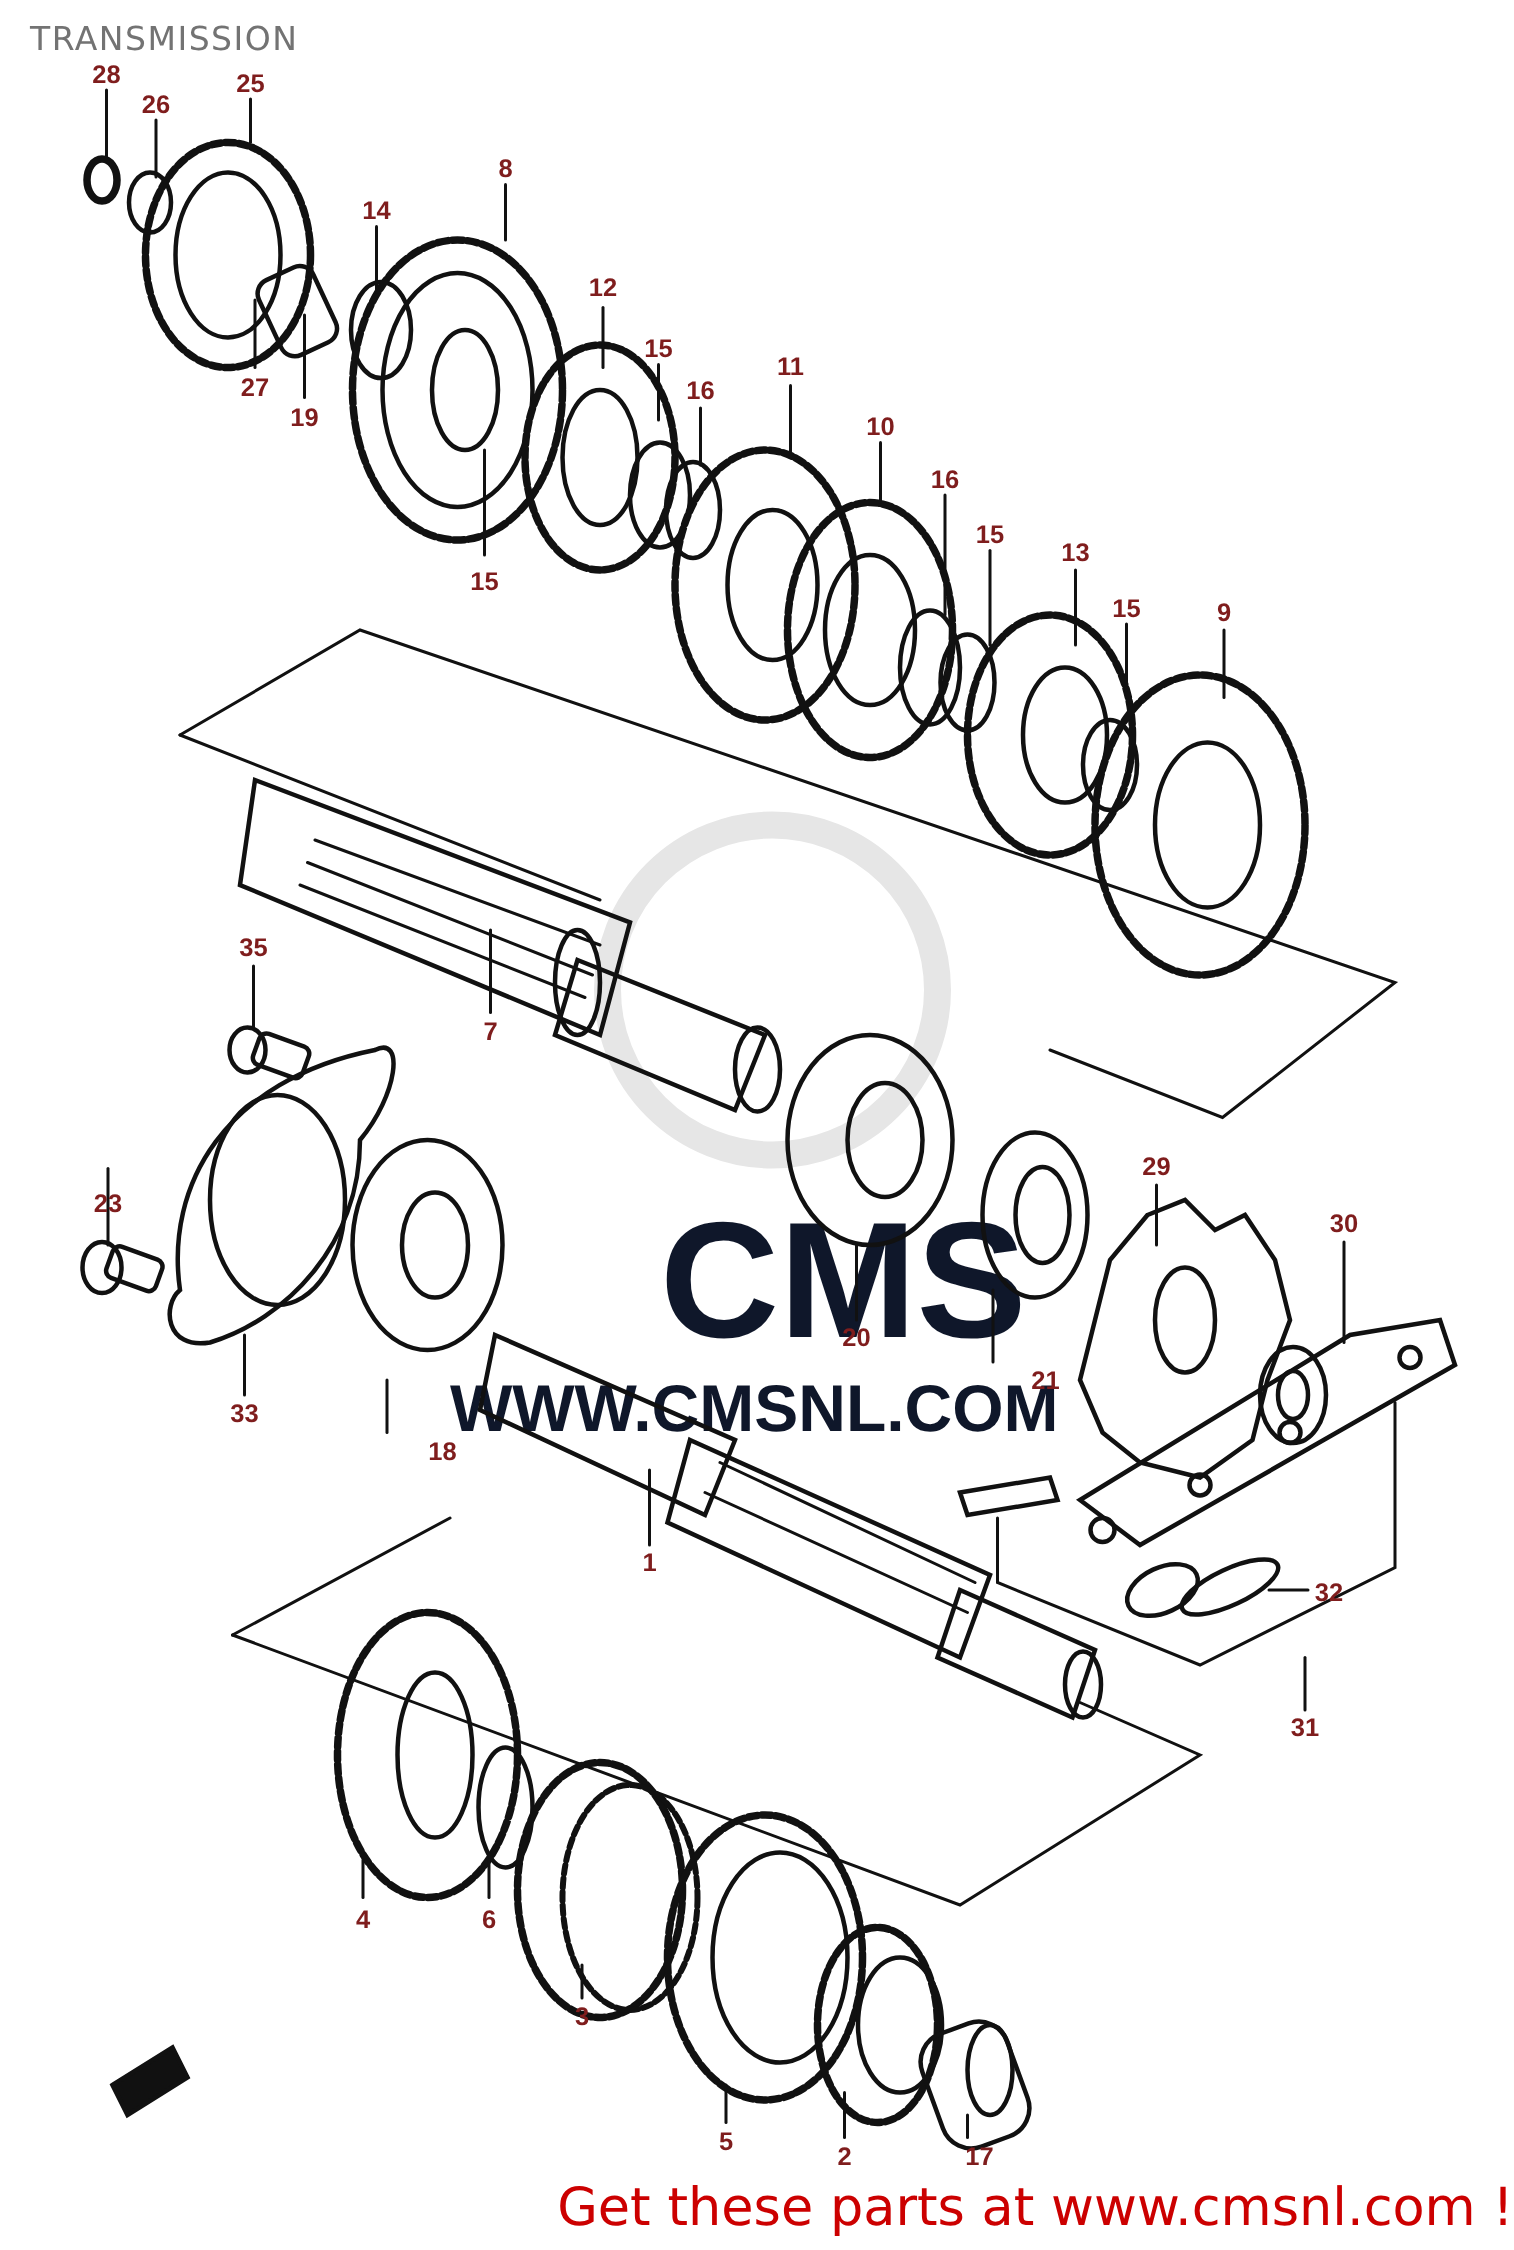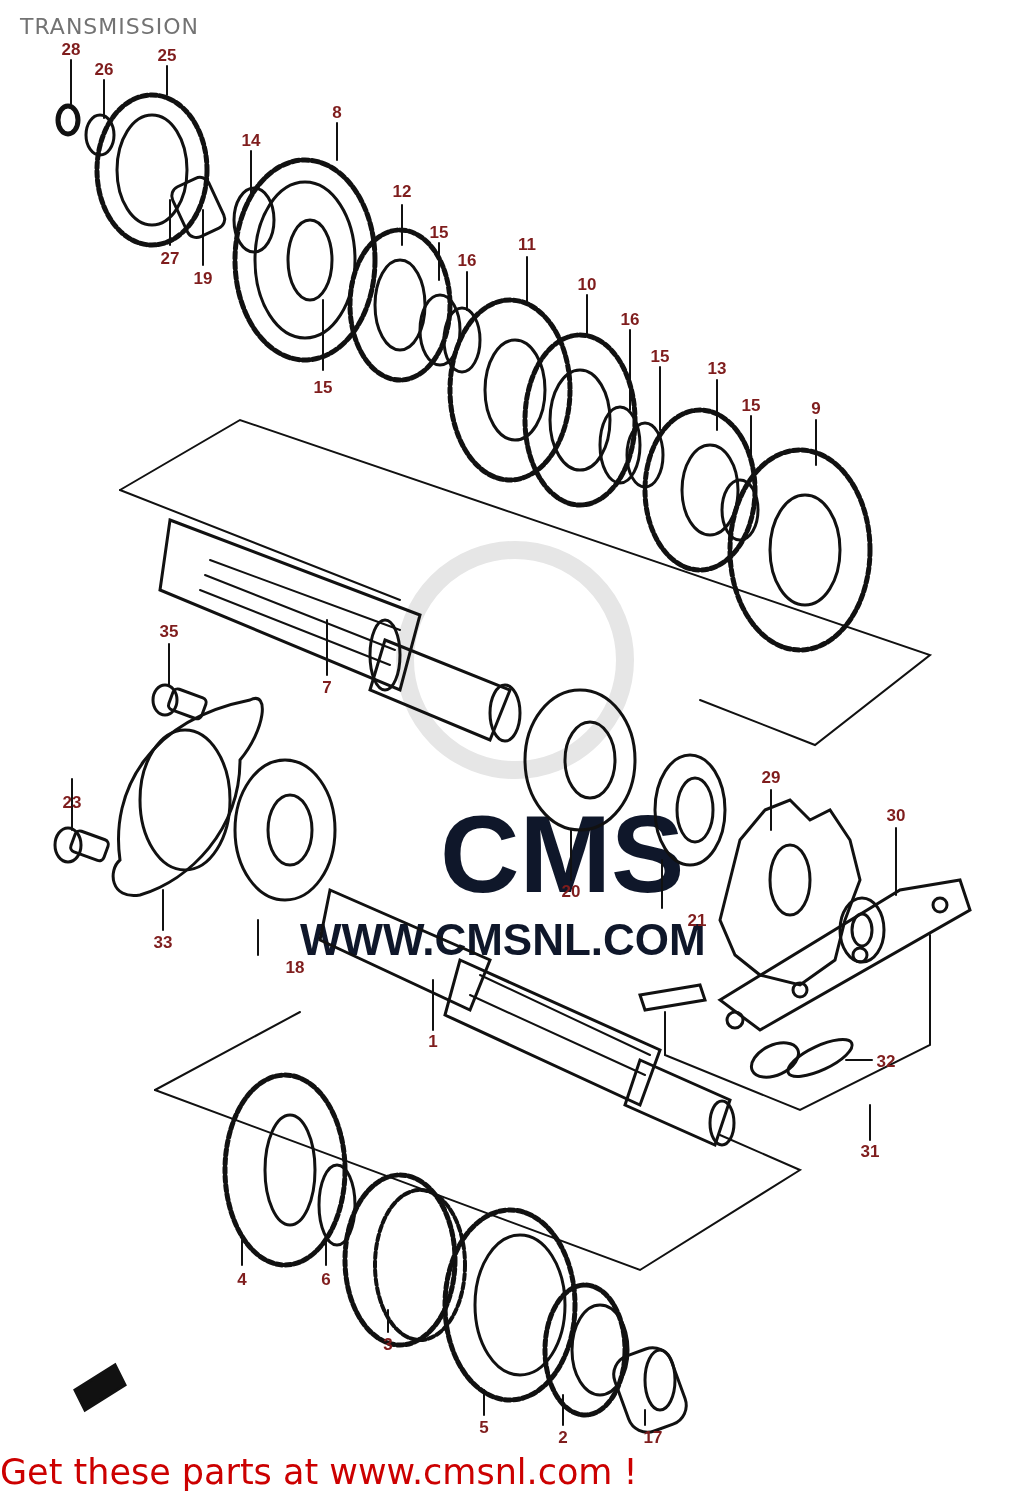--- a/index.html
+++ b/index.html
@@ -1,20 +1,20 @@
 <!DOCTYPE html>
 <html><head>
 <meta charset="utf-8">
 <style>
   html,body{margin:0;padding:0;background:#fff;}
   body{width:1009px;height:1500px;position:relative;overflow:hidden;font-family:"DejaVu Sans",sans-serif;}
   .title{position:absolute;left:20px;top:14px;font-size:22px;color:#737373;letter-spacing:1px;font-family:"DejaVu Sans",sans-serif;}
   svg.diagram{position:absolute;left:0;top:0;}
   .callout{position:absolute;font-family:"Liberation Sans",sans-serif;font-weight:bold;font-size:17px;color:#7f1d1d;transform:translateX(-50%);}
-  .banner{position:absolute;left:0;width:1009px;top:1452px;text-align:left;font-size:35px;color:#cc0000;font-family:"DejaVu Sans",sans-serif;}
+  .banner{position:absolute;left:0;width:1009px;top:1452px;text-align:right;font-size:35px;color:#cc0000;font-family:"DejaVu Sans",sans-serif;}
   .wm{position:absolute;font-family:"Liberation Sans",sans-serif;font-weight:bold;color:#0f172a;}
 </style>
 </head>
 <body>
 
 <div class="title">TRANSMISSION</div>
 
 <div class="wm" style="left:440px;top:790px;font-size:110px;">CMS</div>
 <div class="wm" style="left:300px;top:915px;font-size:44px;">WWW.CMSNL.COM</div>
 

